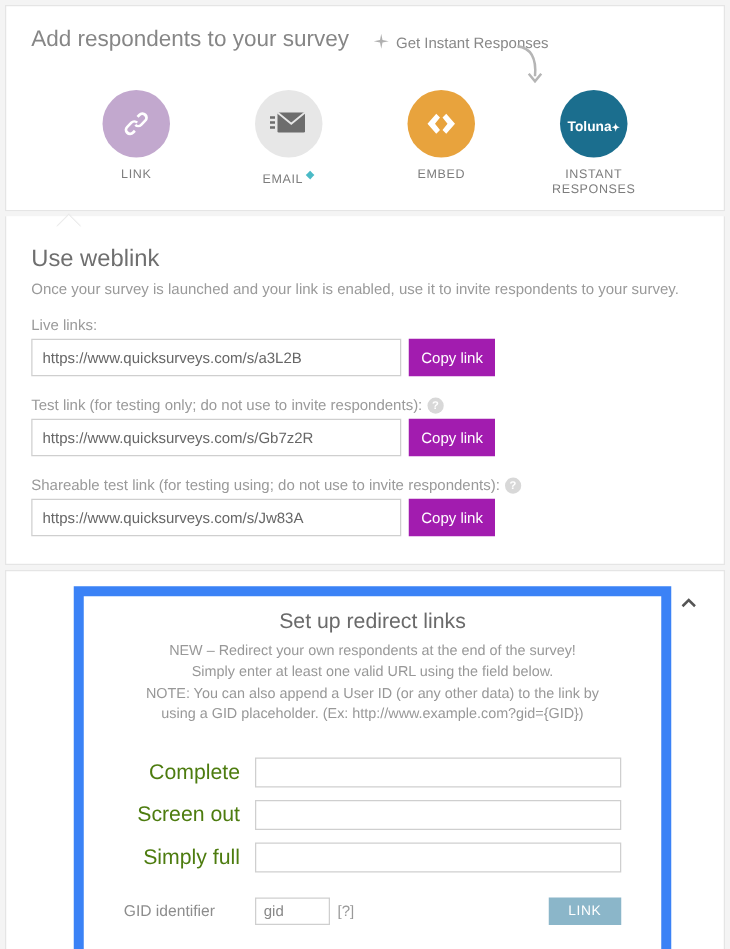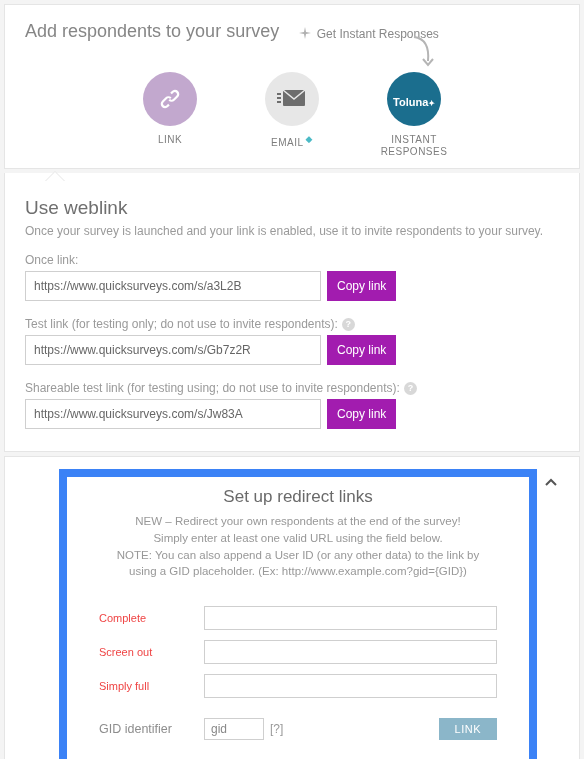--- a/index.html
+++ b/index.html
@@ -151,24 +151,24 @@
     line-height:1.45;
     margin-bottom: 26px;
   }
   .form-row {
     display:flex;
     align-items:center;
     margin-bottom:10px;
   }
   .form-row label {
     width: 105px;
-    text-align: left;
+    text-align: right;
     padding-right: 12px;
-    color:#ef4444;
-    font-size:11px;
+    color:#4d7c0f;
+    font-size:17px;
   }
   .form-row input.long {
     flex: 1;
     height: 24px;
     border:1px solid #cfcfcf;
     padding:0 6px;
     font-size:12px;
     font-family: inherit;
   }
   .gid-row { margin-top: 20px; display:flex; align-items:center;}
@@ -234,20 +234,28 @@
       <div class="method-circle c-email">
         <svg width="30" height="22" viewBox="0 0 30 22">
           <rect x="6" y="2" width="22" height="16" rx="1" fill="#6d6d6d"></rect>
           <path d="M6 2 L17 11 L28 2" stroke="#e7e7e7" stroke-width="1.5" fill="none"></path>
           <path d="M0 6 h4 M0 10 h4 M0 14 h4" stroke="#6d6d6d" stroke-width="2"></path>
         </svg>
       </div>
       <span class="method-label"><span>EMAIL</span><span class="email-diamond">◆</span></span>
     </div>
 
+    <div class="method">
+      <div class="method-circle c-embed">
+        <svg width="28" height="20" viewBox="0 0 28 20">
+            <path fill="#fff" d="M10 2 L3 10 L10 18 L13 15 L9 10 L13 5 Z M18 2 L25 10 L18 18 L15 15 L19 10 L15 5 Z"></path>
+          </svg>
+      </div>
+      <span class="method-label">EMBED</span>
+    </div>
 
     <div class="method">
       <div class="method-circle c-iresp" style="flex-direction:column;color:#fff;gap:37px;">
         <div style="font-size:8px;line-height:1;">Ask</div>
         <div style="font-size:11px;font-weight:600;line-height:1;"><span>Toluna</span><span style="font-size:8px;">✦</span></div>
         <svg width="20" height="12" viewBox="0 0 20 12" style="margin-top:1px;">
           <circle cx="7" cy="4" r="3" fill="#fff"></circle>
             <circle cx="13" cy="4" r="3" fill="#fff"></circle>
           <path d="M2 12 a5 5 0 0 1 10 0 Z M8 12 a5 5 0 0 1 10 0 Z" fill="#fff"></path>
         </svg>
@@ -256,21 +264,21 @@
     </div>
   </div>
 </div>
 
 <div class="panel" style="margin-top:0; border-top:none;">
   <div class="pointer-notch"></div>
   <div class="weblink-panel">
     <div class="section-title">Use weblink</div>
     <div class="section-sub">Once your survey is launched and your link is enabled, use it to invite respondents to your survey.</div>
 
-    <div class="field-label">Once link:</div>
+    <div class="field-label">Live links:</div>
     <div class="link-row">
       <input class="link-input" value="https://www.quicksurveys.com/s/a3L2B" style="">
       <button class="copy-btn">Copy link</button>
     </div>
 
     <div class="field-label">
       <span>Test link (for testing only; do not use to invite respondents):</span>
       <span class="help-q">?</span>
     </div>
     <div class="link-row">

